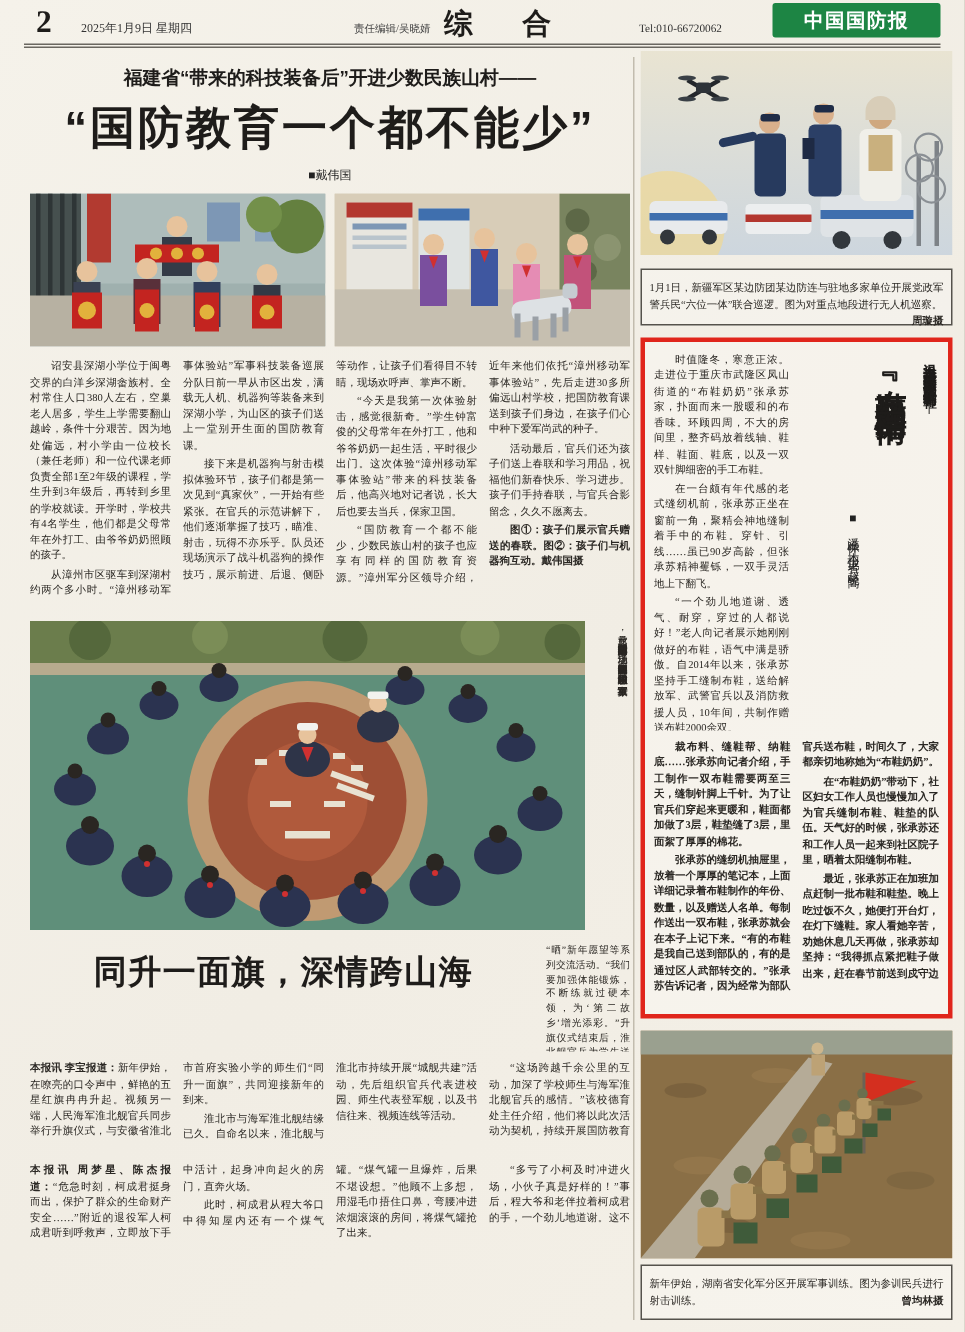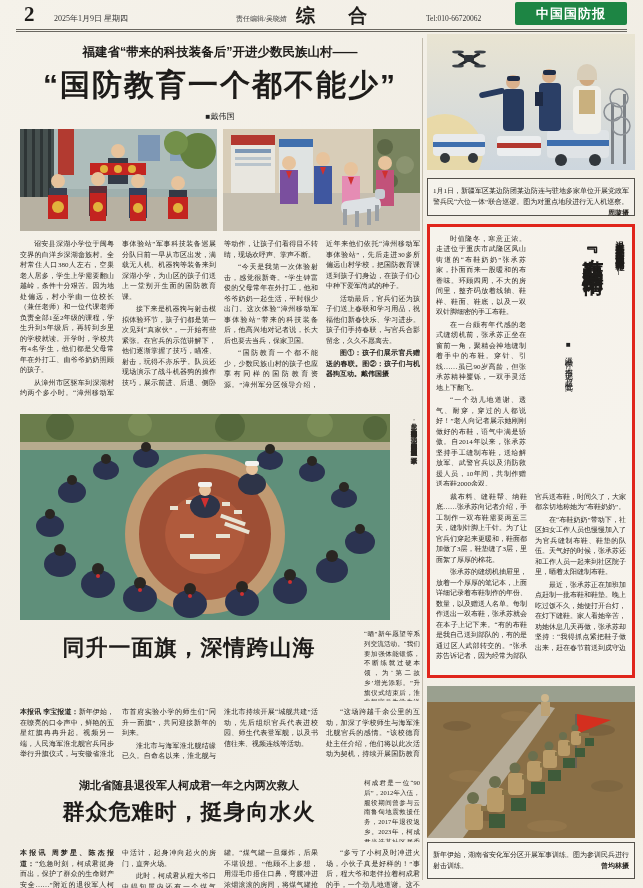--- a/index.html
+++ b/index.html
@@ -56,21 +56,21 @@
   .redbox{margin-top:8px;border:3px solid #e0251b;padding:7px 6px;background:rgba(255,252,248,.35);}
   .rb-row1{display:flex;height:252px;overflow:hidden;}
   .rb-left{width:90px;font-size:7px;line-height:1.5;text-align:justify;color:#2a2723;overflow:hidden;}
   .rb-left p{margin:0 0 2px 0;text-indent:2em;}
   .rb-head{flex:1;display:flex;justify-content:flex-end;gap:6px;padding-left:4px;}
   .rb-byline{writing-mode:vertical-rl;font-size:8px;align-self:center;color:#222;letter-spacing:2px;}
   .rb-title{writing-mode:vertical-rl;font-size:21px;font-weight:bold;font-family:"Liberation Sans",sans-serif;
     letter-spacing:2px;align-self:flex-start;margin-top:6px;}
   .rb-kicker{writing-mode:vertical-rl;font-size:9px;font-weight:bold;letter-spacing:1px;align-self:flex-start;}
   .rb-row2{margin-top:6px;height:176px;overflow:hidden;column-count:2;column-gap:8px;
-    font-size:7px;line-height:1.5;text-align:justify;color:#2a2723;}
+    font-size:7px;line-height:1.5;text-align:justify;color:#2a2723;font-weight:bold;}
   .rb-row2 p{margin:0 0 2px 0;text-indent:2em;}
 </style>
 </head>
 <body>
 
 <div id="paper">
 
   <div id="hdr">
     <div class="pagenum">2</div>
     <div class="hdate">2025年1月9日 星期四</div>
@@ -272,27 +272,20 @@
         <div class="sidecol" style="height:72px">“晒”新年愿望等系列交流活动。“我们要加强体能锻炼，不断练就过硬本领，为‘第二故乡’增光添彩。”升旗仪式结束后，淮北舰官兵为学生送上祝福：“愿你们学好知识，锻炼身体，早日成长为参天大树。”</div>
       </div>
       <div class="artbody" style="height:62px">
         <p class="first"><span class="lead">本报讯 李宝报道：</span><span>新年伊始，在嘹亮的口令声中，鲜艳的五星红旗冉冉升起。视频另一端，人民海军淮北舰官兵同步举行升旗仪式，与安徽省淮北市首府实验小学的师生们“同升一面旗”，共同迎接新年的到来。</span></p>
         <p>淮北市与海军淮北舰结缘已久。自命名以来，淮北舰与淮北市持续开展“城舰共建”活动，先后组织官兵代表进校园、师生代表登军舰，以及书信往来、视频连线等活动。</p>
         <p>“这场跨越千余公里的互动，加深了学校师生与海军淮北舰官兵的感情。”该校德育处主任介绍，他们将以此次活动为契机，持续开展国防教育系列活动，引导学生关心国防、热爱海洋、崇尚英雄。</p>
       </div>
     </div>
 
     <div>
-      <div class="artrow1">
-        <div class="artblock">
-          <div class="kicker2">湖北省随县退役军人柯成君一年之内两次救人</div>
-          <div class="headline2">群众危难时，挺身向水火</div>
-        </div>
-        <div class="sidecol" style="height:64px">柯成君是一位“90后”，2012年入伍，服役期间曾参与云南鲁甸地震救援任务，2017年退役返乡。2023年，柯成君当选某社区居委会治保主任兼退役军人服务站站长。</div>
-      </div>
       <div class="artbody" style="height:54px">
         <p class="first"><span class="lead">本报讯 周梦星、陈杰报道：</span><span>“危急时刻，柯成君挺身而出，保护了群众的生命财产安全……”附近的退役军人柯成君听到呼救声，立即放下手中活计，起身冲向起火的房门，直奔火场。</span></p>
         <p>此时，柯成君从程大爷口中得知屋内还有一个煤气罐。“煤气罐一旦爆炸，后果不堪设想。”他顾不上多想，用湿毛巾捂住口鼻，弯腰冲进浓烟滚滚的房间，将煤气罐抢了出来。</p>
         <p>“多亏了小柯及时冲进火场，小伙子真是好样的！”事后，程大爷和老伴拉着柯成君的手，一个劲儿地道谢。这不是柯成君第一次救人。2024……</p>
       </div>
     </div>
   </div>
 
   <div id="rightcol">
 

